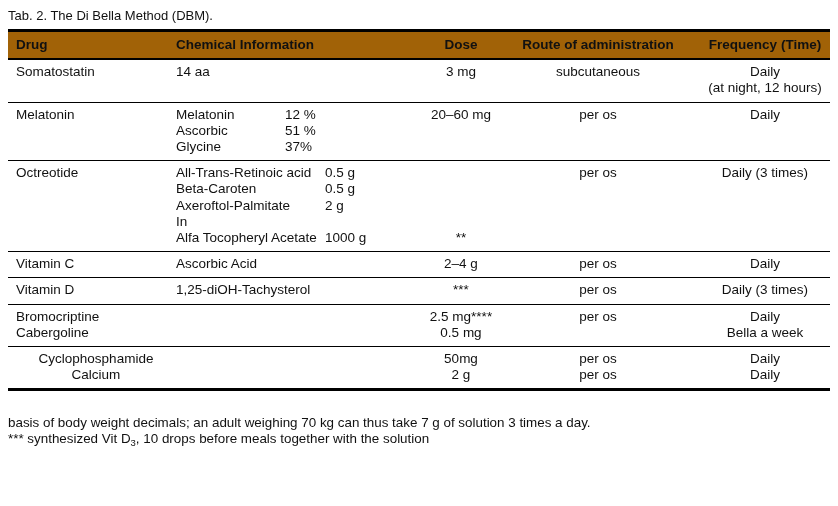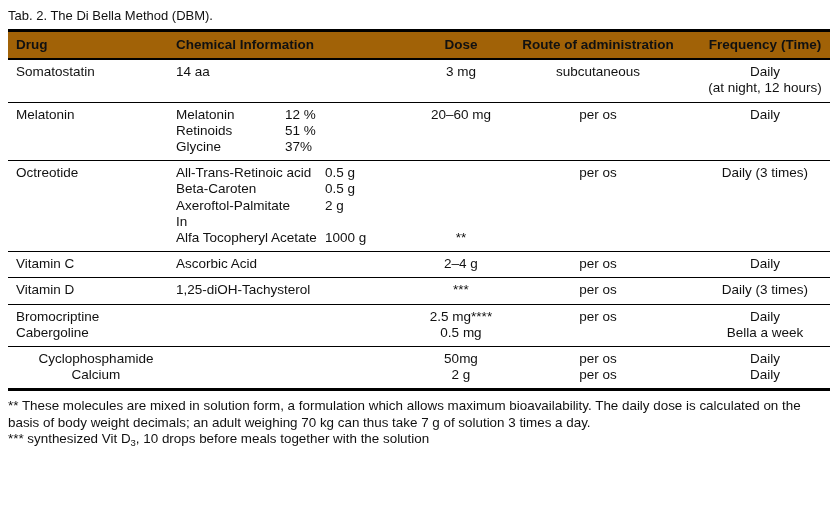--- a/index.html
+++ b/index.html
@@ -137,21 +137,21 @@
       <tr>
         <td class="c-drug">
           <div>Melatonin</div>
         </td>
         <td class="c-chem chem-w110">
           <div class="chem-line">
               <span class="chem-name">Melatonin</span>
               <span class="chem-val">12 %</span>
             </div>
           <div class="chem-line">
-              <span class="chem-name">Retinoids</span>
+              <span class="chem-name">Ascorbic</span>
               <span class="chem-val">51 %</span>
             </div>
           <div class="chem-line">
               <span class="chem-name">Glycine</span>
               <span class="chem-val">37%</span>
             </div>
         </td>
         <td class="c-dose">
           <div>20–60 mg</div>
         </td>
@@ -276,21 +276,21 @@
           <div>Daily</div>
           <div>Daily</div>
         </td>
       </tr>
 
     </tbody>
   </table>
 
   <div class="footnotes">
     <div class="fn-wrap">
-      <span>** These molecules are mixed in solution form, a formulation which allows maximum bioavailability. The daily dose is calculated on the</span><br>
+      <br>
       <span>basis of body weight decimals; an adult weighing 70 kg can thus take 7 g of solution 3 times a day.</span>
     </div>
     <div class="fn-line">
       <span>*** synthesized Vit D</span><sub>3</sub><span>, 10 drops before meals together with the solution</span>
     </div>
   </div>
 
 </div>
 
 </body></html>

